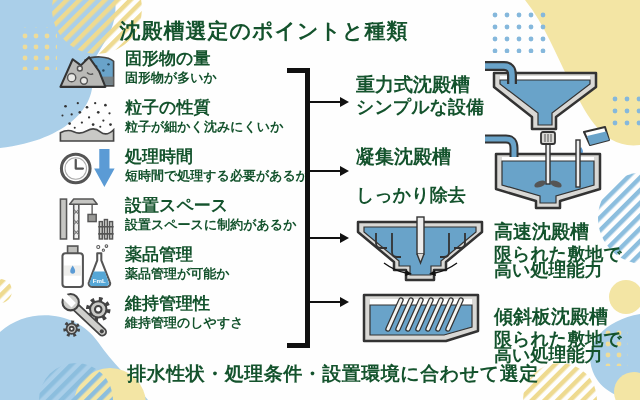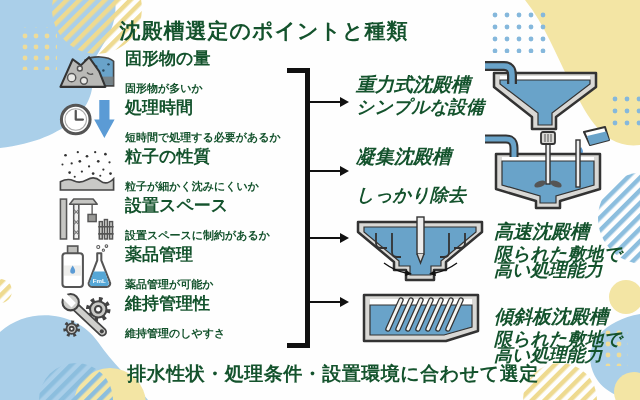--- a/index.html
+++ b/index.html
@@ -8,26 +8,26 @@
   .deco{position:absolute;left:0;top:0;width:640px;height:400px;z-index:0;}
   .title{position:absolute;top:17px;left:0;width:528px;text-align:center;
          font-size:21px;font-weight:700;letter-spacing:1px;z-index:2;}
   .footer{position:absolute;top:361px;left:0;width:640px;text-align:center;
           font-size:19px;font-weight:700;letter-spacing:.5px;z-index:2;margin-left:13px;}
   .points{position:absolute;left:58px;top:48px;z-index:2;}
   .prow{display:flex;align-items:flex-start;height:49px;}
   .picon{flex:0 0 58px;width:58px;height:45px;display:flex;align-items:center;justify-content:center;}
   .ptext{margin-left:9px;padding-top:1px;}
   .phead{font-size:17px;font-weight:700;line-height:20px;}
-  .pdesc{font-size:11px;font-weight:600;line-height:14px;margin-top:12px;}
+  .pdesc{font-size:13px;font-weight:600;line-height:14px;margin-top:2px;}
   .bracket{position:absolute;left:287px;top:68px;width:18px;height:270px;z-index:2;
            border-top:5px solid #111;border-right:5px solid #111;border-bottom:5px solid #111;}
   .arrow{position:absolute;z-index:2;width:42px;height:12px;}
   .a1{left:307px;top:96px;} .a2{left:307px;top:165px;} .a3{left:307px;top:232px;} .a4{left:307px;top:296px;}
-  .ttext{position:absolute;z-index:2;font-style:italic;}
+  .ttext{position:absolute;z-index:2;}
   .thead{font-size:19px;font-weight:700;line-height:22px;}
   .tdesc{font-size:18px;font-weight:600;line-height:16px;margin-top:3px;}
   .ticon{position:absolute;z-index:1;}
   .t1text{left:356px;top:74px;} .t1icon{left:484px;top:59px;}
   .t2text{left:356px;top:146px;} .t2icon{left:484px;top:126px;}
   .t3text{left:494px;top:221px;} .t3icon{left:354px;top:216px;}
   .t4text{left:494px;top:306px;} .t4icon{left:358px;top:290px;}
 </style>
 </head>
 <body>
@@ -90,35 +90,20 @@
       </span>
       <div class="ptext">
         <div class="phead">固形物の量</div>
         <div class="pdesc">固形物が多いか</div>
       </div>
     </div>
 
     <div class="prow">
       <span class="picon">
         <svg width="56" height="45" viewBox="0 0 54 44">
-          <circle cx="16" cy="22" r="14" fill="#fff" stroke="#555" stroke-width="3"></circle>
-          <circle cx="16" cy="22" r="10.5" fill="none" stroke="#aaa" stroke-width="1"></circle>
-          <path d="M16,22 V13.5 M16,22 H23" stroke="#555" stroke-width="2.2" stroke-linecap="round"></path>
-          <path d="M39,3 H49 V22 H54 L44,40 L34,22 H39 Z" fill="#5b9bd5"></path>
-        </svg>
-      </span>
-      <div class="ptext">
-        <div class="phead">処理時間</div>
-        <div class="pdesc">短時間で処理する必要があるか</div>
-      </div>
-    </div>
-
-    <div class="prow">
-      <span class="picon">
-        <svg width="56" height="45" viewBox="0 0 54 44">
           <path d="M1,35 Q8,31 14,34 T27,33 T40,34 T53,32 V43 H1 Z" fill="#c9c9c6" stroke="#444" stroke-width="1.6"></path>
           <g fill="#333">
             <circle cx="6" cy="9" r="1.3"></circle>
               <circle cx="12" cy="17" r="1.1"></circle>
               <circle cx="10" cy="26" r="1.3"></circle>
             <circle cx="18" cy="6" r="1.1"></circle>
               <circle cx="20" cy="15" r="1.3"></circle>
               <circle cx="22" cy="25" r="1.1"></circle>
             <circle cx="27" cy="10" r="1.3"></circle>
               <circle cx="29" cy="20" r="1.1"></circle>
@@ -131,20 +116,35 @@
               <circle cx="50" cy="27" r="1.3"></circle>
             <circle cx="15" cy="30" r="1"></circle>
               <circle cx="40" cy="29" r="1"></circle>
               <circle cx="3" cy="18" r="1"></circle>
           </g>
         </svg>
       </span>
       <div class="ptext">
         <div class="phead">粒子の性質</div>
         <div class="pdesc">粒子が細かく沈みにくいか</div>
+      </div>
+    </div>
+
+    <div class="prow">
+      <span class="picon">
+        <svg width="56" height="45" viewBox="0 0 54 44">
+          <circle cx="16" cy="22" r="14" fill="#fff" stroke="#555" stroke-width="3"></circle>
+          <circle cx="16" cy="22" r="10.5" fill="none" stroke="#aaa" stroke-width="1"></circle>
+          <path d="M16,22 V13.5 M16,22 H23" stroke="#555" stroke-width="2.2" stroke-linecap="round"></path>
+          <path d="M39,3 H49 V22 H54 L44,40 L34,22 H39 Z" fill="#5b9bd5"></path>
+        </svg>
+      </span>
+      <div class="ptext">
+        <div class="phead">処理時間</div>
+        <div class="pdesc">短時間で処理する必要があるか</div>
       </div>
     </div>
 
     <div class="prow">
       <span class="picon">
         <svg width="56" height="45" viewBox="0 0 54 44">
           <rect x="1" y="4" width="6" height="39" fill="#c6c6c3" stroke="#555" stroke-width="1.5"></rect>
           <rect x="14" y="9" width="5" height="34" fill="#eee" stroke="#555" stroke-width="1.5"></rect>
           <path d="M14,14 l5,5 m-5,5 l5,5 m-5,5 l5,5 M19,14 l-5,5 m5,5 l-5,5 m5,5 l-5,5" stroke="#777" stroke-width="1"></path>
           <path d="M10,9 H37 L33,4 H14 Z" fill="#c6c6c3" stroke="#555" stroke-width="1.5" stroke-linejoin="round"></path>

